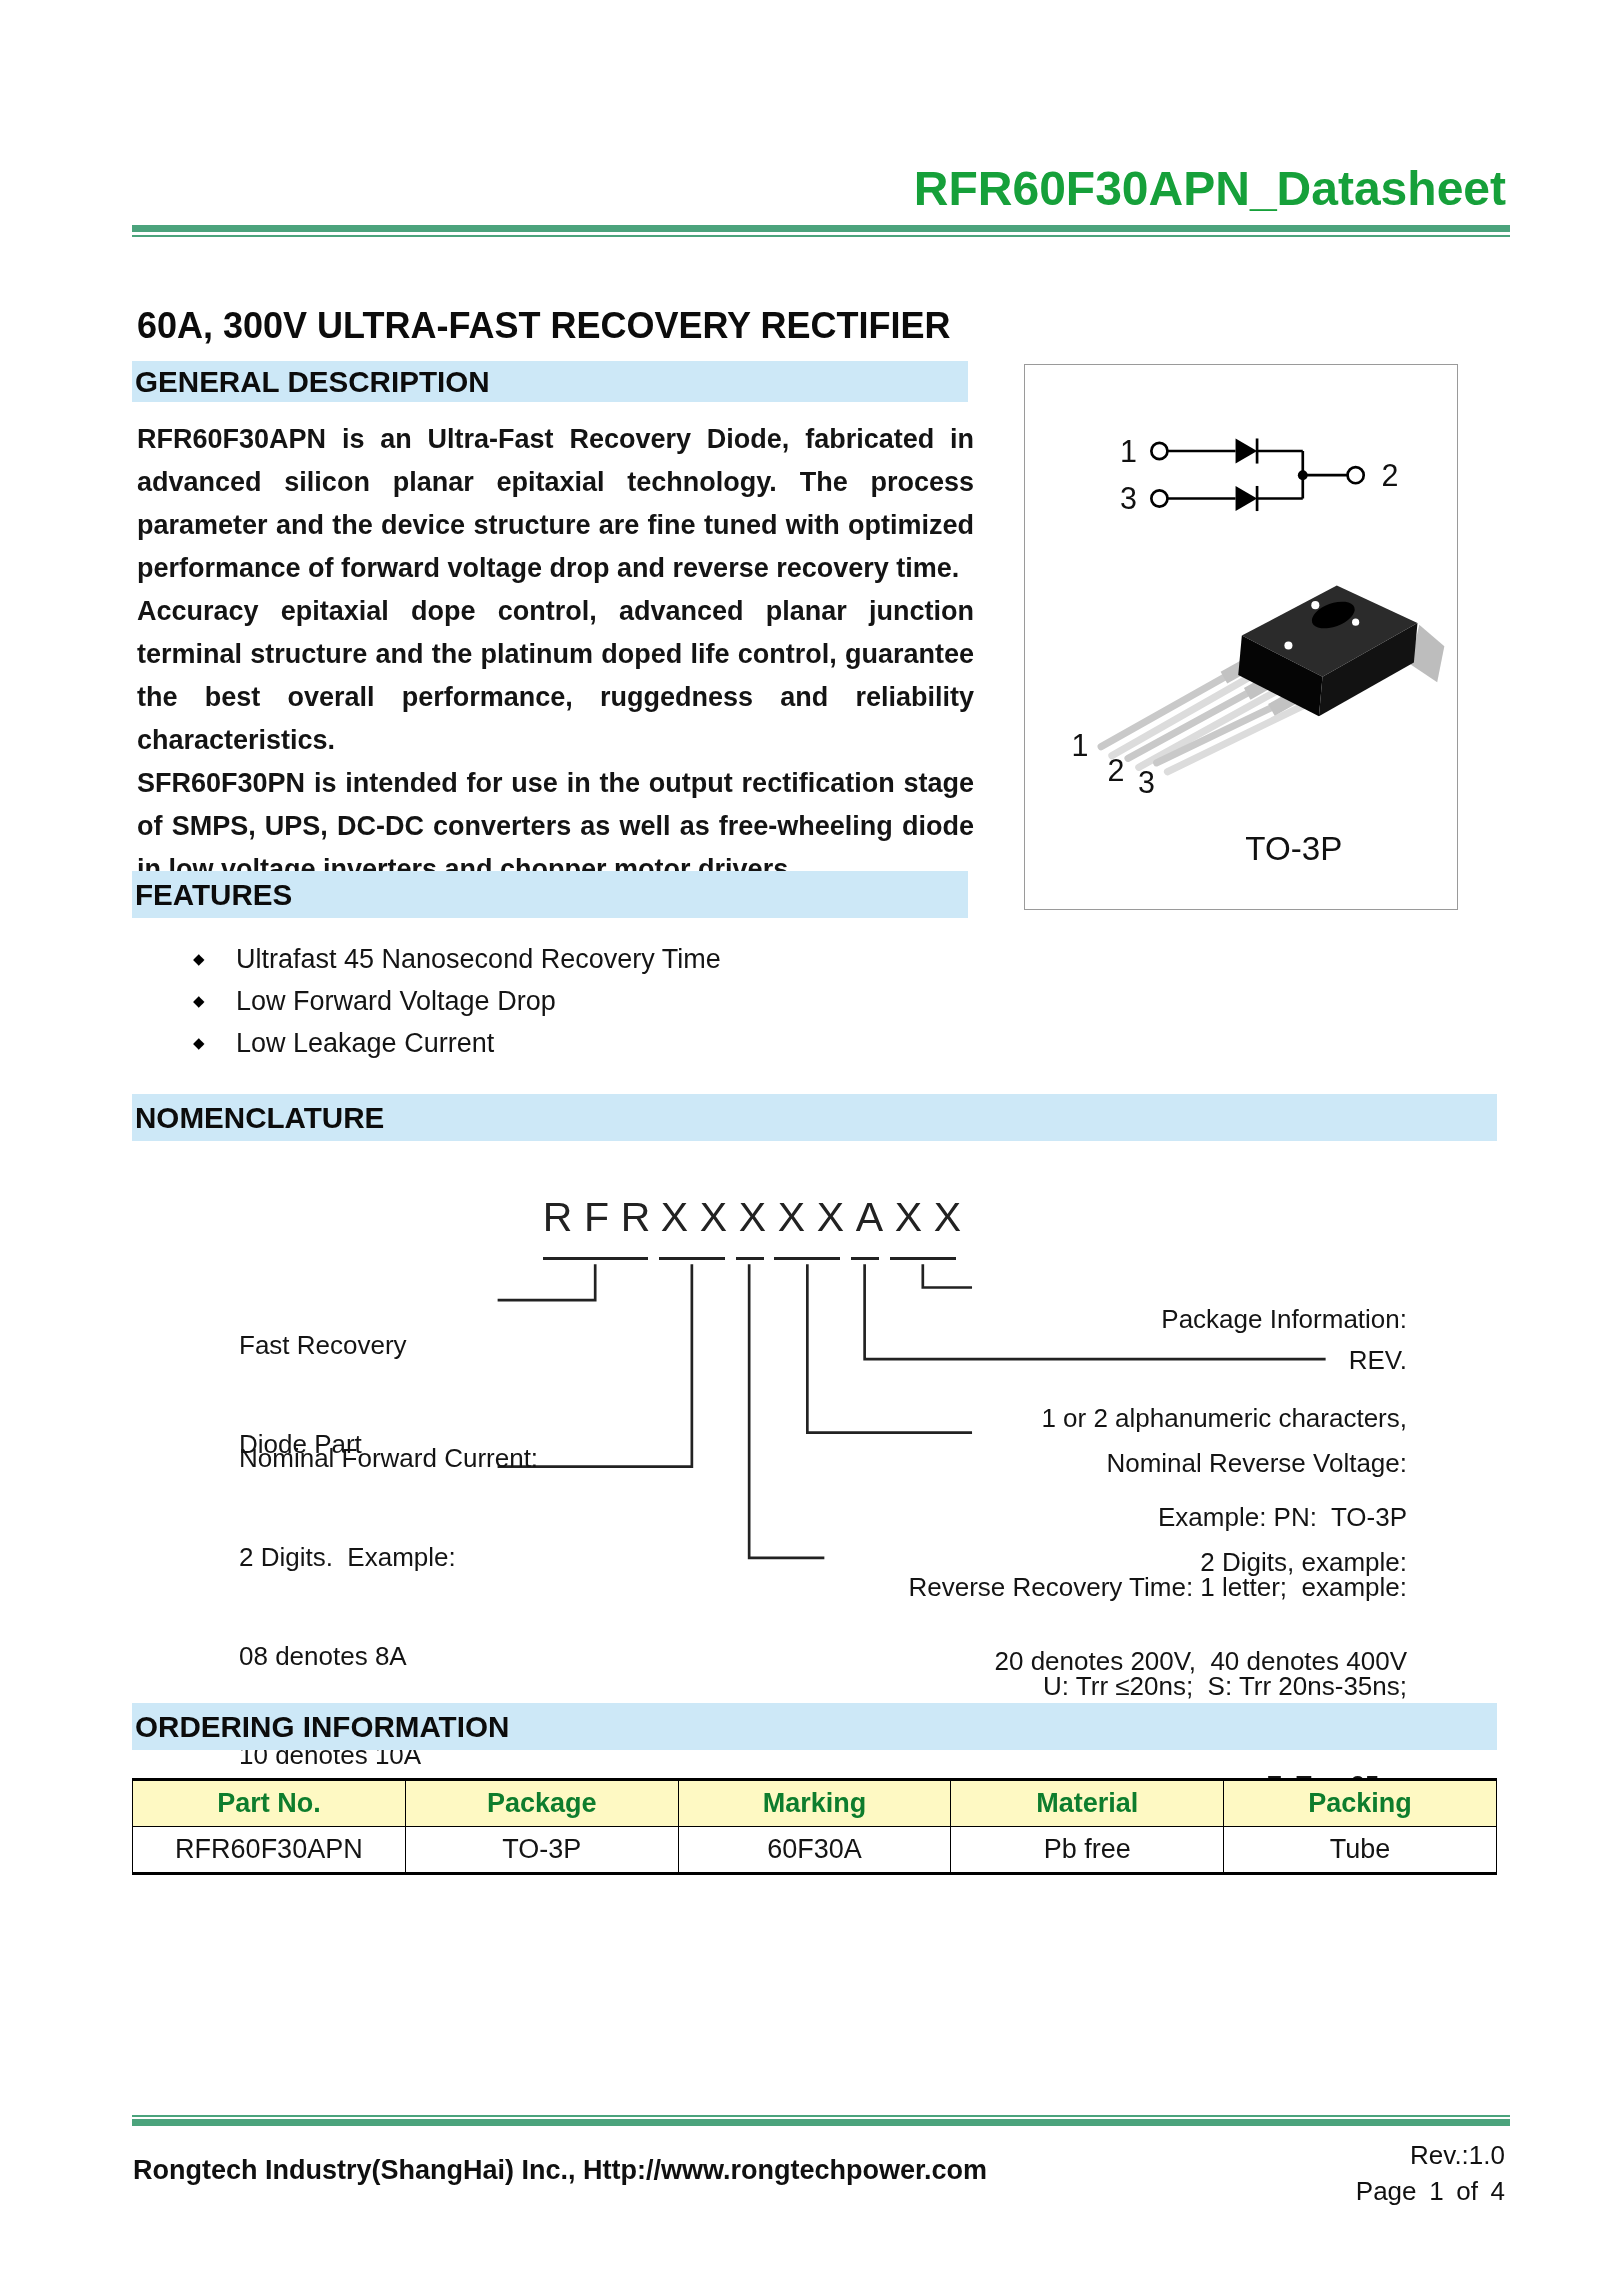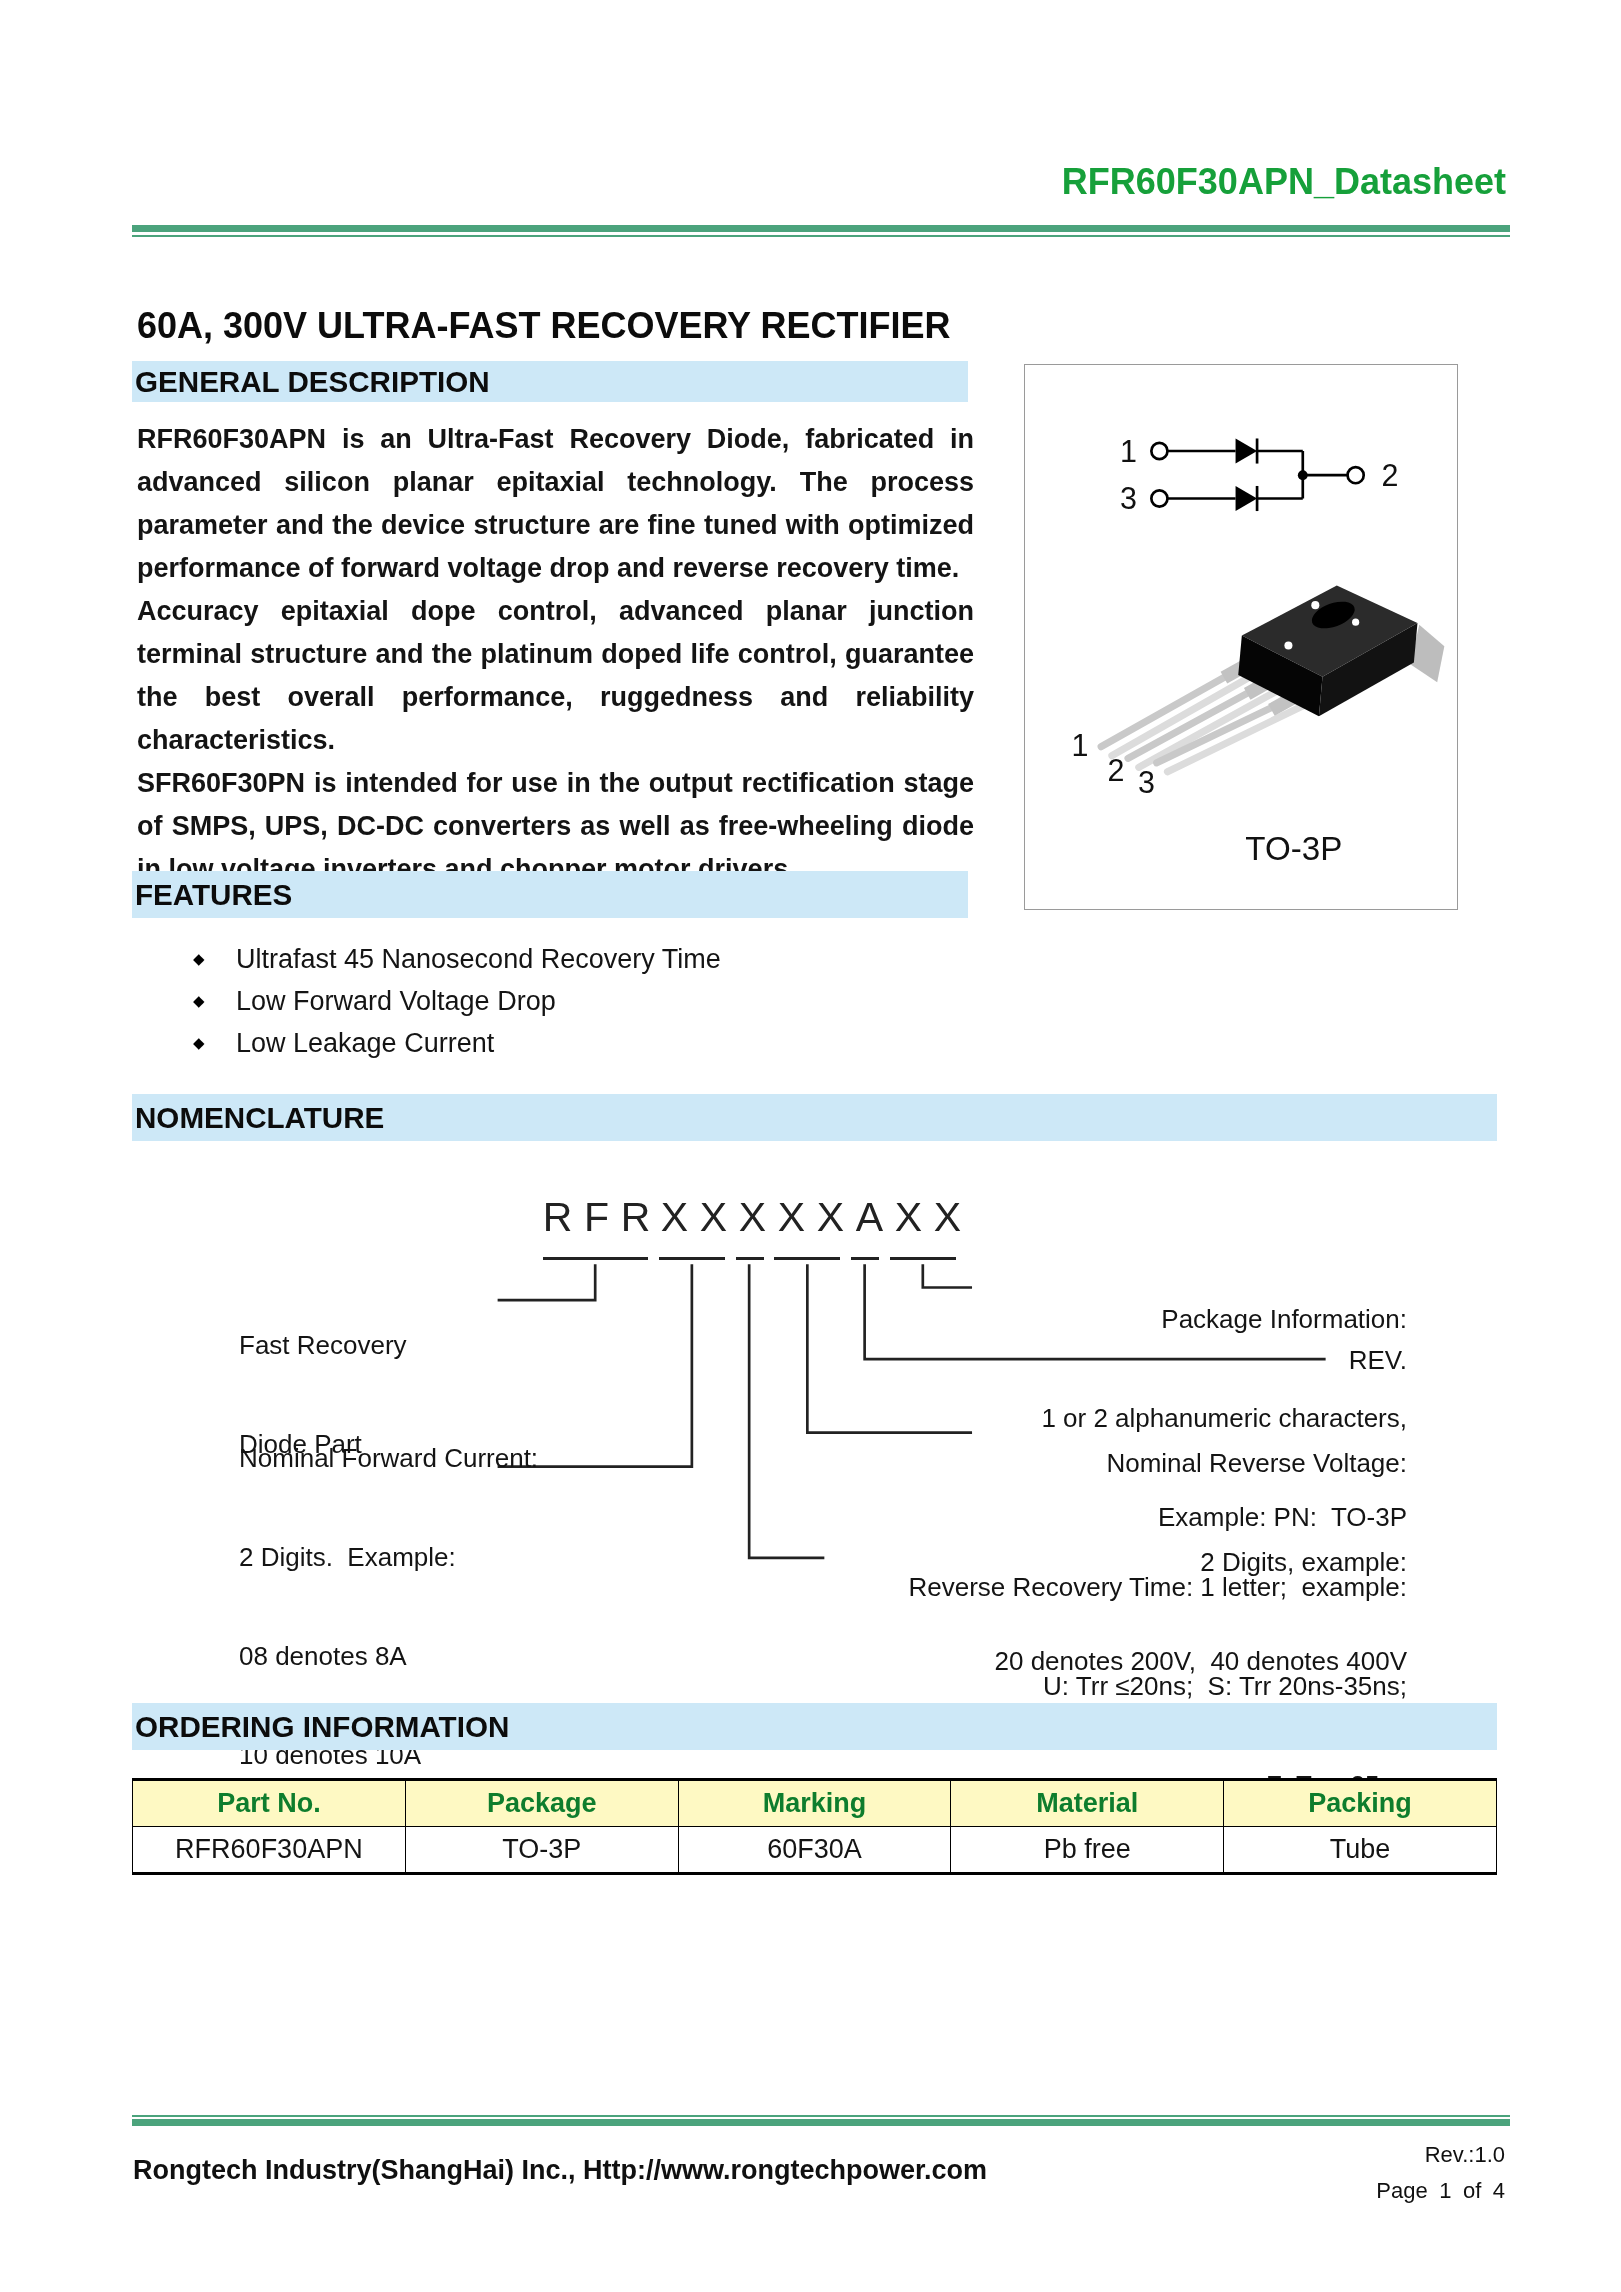--- a/index.html
+++ b/index.html
@@ -3,21 +3,21 @@
 <meta charset="utf-8">
 <style>
   html,body{margin:0;padding:0;}
   body{
     width:1621px;height:2293px;position:relative;background:#ffffff;
     font-family:"Liberation Sans","DejaVu Sans",sans-serif;color:#111;
     overflow:hidden;
   }
   .abs{position:absolute;}
   
-  #doc-title{top:161px;right:115px;font-size:36px;font-weight:bold;color:#16a03a;letter-spacing:0px;}
+  #doc-title{top:161px;right:115px;font-size:48px;font-weight:bold;color:#16a03a;letter-spacing:0px;}
   #rule-top{left:132px;top:225px;width:1378px;height:2.7px;border-top:7.2px solid #4ba37c;border-bottom:2.7px solid #4ba37c;}
   #page-title{left:137px;top:278px;font-size:36px;font-weight:bold;color:#0c0c0c;margin-top:27px;}
   
   .section-bar{background:#cde8f7;display:flex;align-items:center;padding-left:3px;font-weight:bold;font-size:29.6px;color:#0c0c0c;box-sizing:border-box;}
   #bar-gendesc{left:132px;top:361px;width:836px;height:41px;}
   #bar-features{left:132px;top:871px;width:836px;height:47px;}
   #bar-nomenclature{left:132px;top:1094px;width:1365px;height:47px;}
   #bar-ordering{left:132px;top:1703px;width:1365px;height:47px;}
   
   #description{left:137px;top:418px;width:837px;font-size:27px;line-height:43px;text-align:justify;color:#141414;font-weight:bold;}
@@ -50,21 +50,21 @@
   #lab-voltage{top:217px;}
   #lab-recovery{top:341px;}
   
   #order-table{position:absolute;left:132px;top:1778px;width:1365px;border-collapse:collapse;table-layout:fixed;font-size:27px;}
   #order-table td{border:1.8px solid #000;height:45px;text-align:center;vertical-align:middle;padding:0;}
   #order-table tr.head td{background:#fef9c3;color:#0e7d2d;font-weight:bold;border-top:3.6px solid #000;}
   #order-table tr.data td{background:#fff;color:#141414;border-bottom:3.6px solid #000;}
   
   #rule-bottom{left:132px;top:2115px;width:1378px;height:1.8px;border-top:2.7px solid #4ba37c;border-bottom:7.2px solid #4ba37c;}
   #footer-company{left:133px;top:2155px;font-size:27px;font-weight:bold;color:#101010;}
-  #footer-right{right:116px;top:2137px;text-align:right;font-size:22px;line-height:36px;color:#101010;word-spacing:5.4px;}
+  #footer-right{right:116px;top:2137px;text-align:right;font-size:26px;line-height:36px;color:#101010;word-spacing:5.4px;}
 </style>
 </head>
 <body>
 
 <div class="abs" id="doc-title">RFR60F30APN_Datasheet</div>
 <div class="abs" id="rule-top"></div>
 <div class="abs" id="page-title">60A, 300V ULTRA-FAST RECOVERY RECTIFIER</div>
 
 <div class="abs section-bar" id="bar-gendesc">
   <span>GENERAL DESCRIPTION</span>

